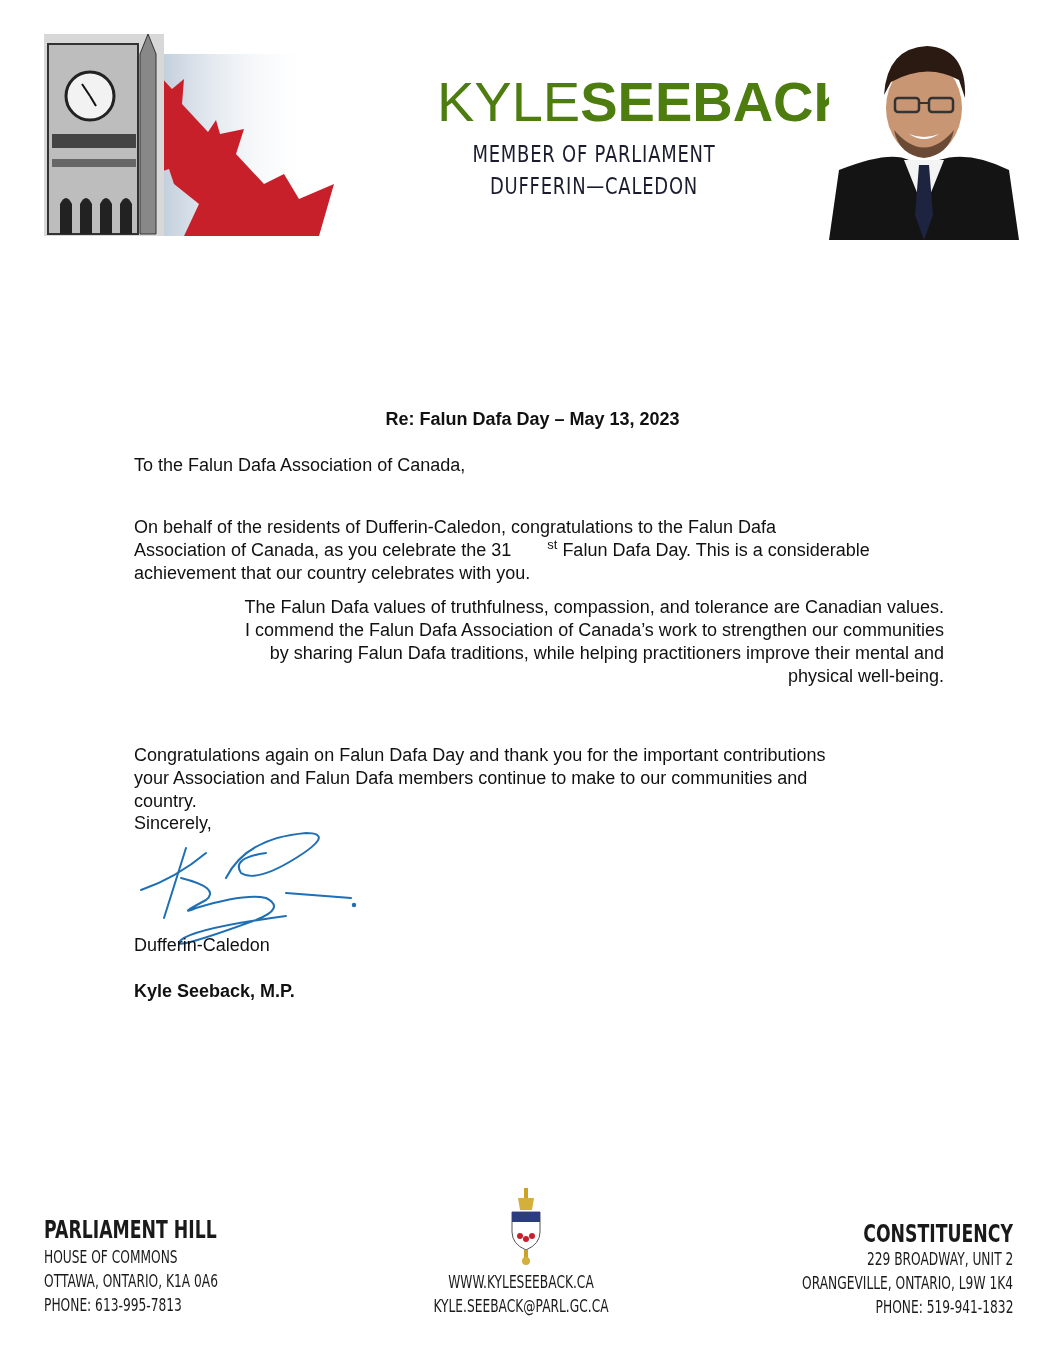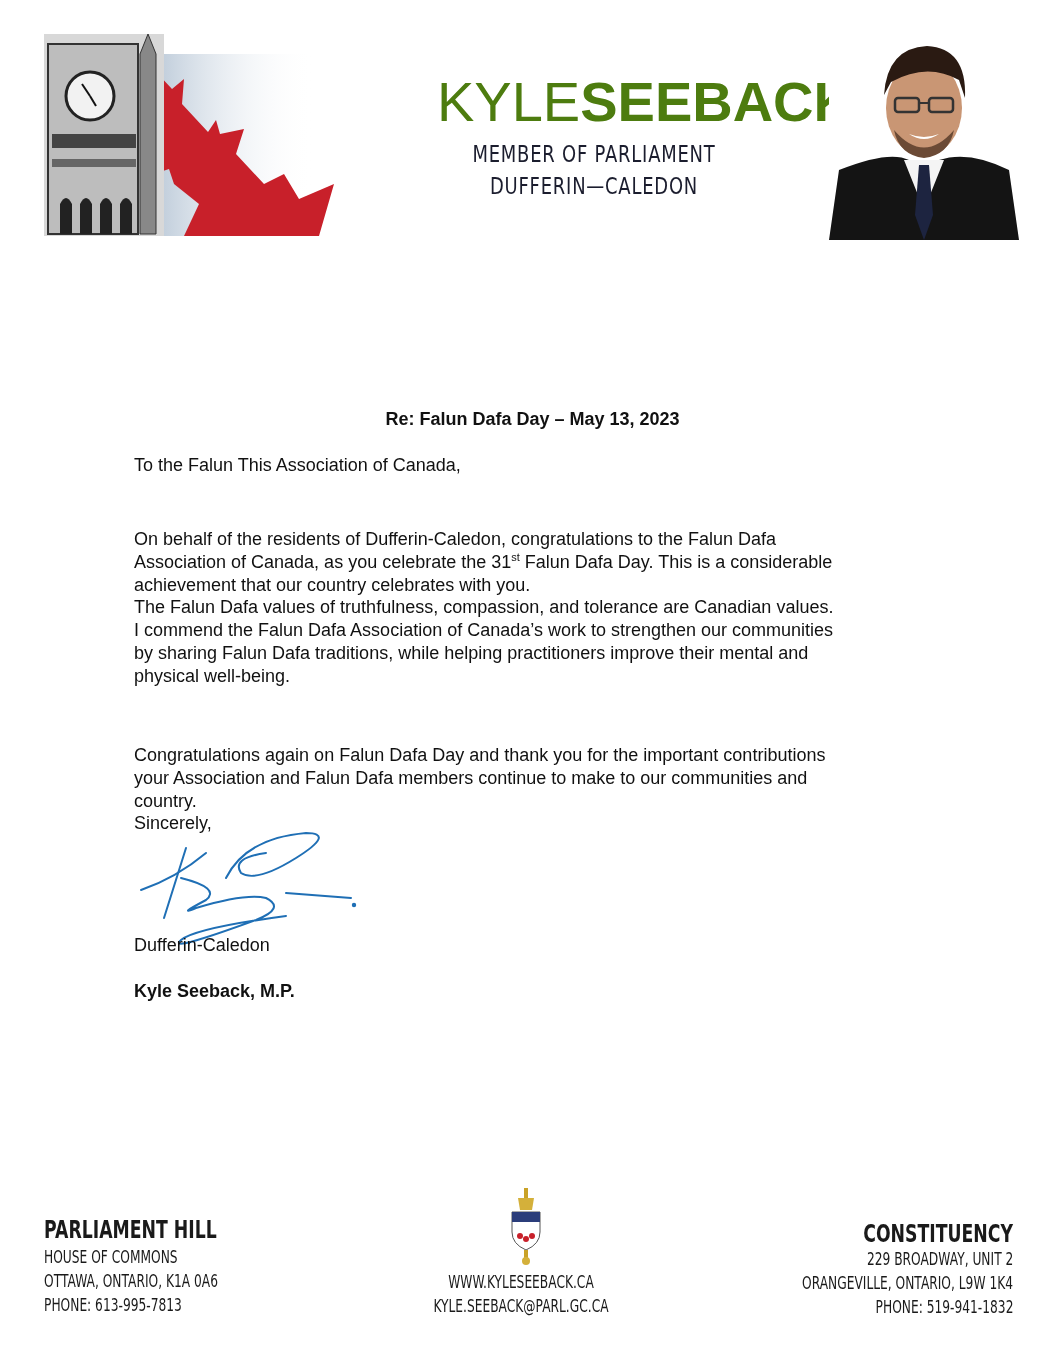--- a/index.html
+++ b/index.html
@@ -17,28 +17,28 @@
   .subtitle { left: 344px; width: 500px; text-align: center; font-family: "DejaVu Sans", sans-serif; font-size: 23px; color: #1b1d2e; transform: scaleX(0.78); transform-origin: center; letter-spacing: 1px; line-height: 1; }
   #member-line { top: 143px; }
   #riding-line { top: 175px; }
 
   #portrait { left: 829px; top: 40px; width: 190px; height: 200px; }
 
   
   #re-line { left: 0; width: 1065px; top: 409px; text-align: center; font-weight: 700; font-size: 18px; }
   .para { left: 134px; width: 810px; font-size: 18px; line-height: 23px; white-space: pre-line; }
   #salutation { top: 454px; }
-  #p1 { top: 528px; }
-  #p2 { top: 596px; }
+  #p1 { top: 516px; }
+  #p2 { top: 596px; text-align: right; }
   #p3 { top: 744px; }
   #closing { top: 804px; margin-top: 8px; }
   #signature { left: 136px; top: 828px; width: 230px; height: 125px; }
   #sig-name { top: 980px; font-weight: bold; }
   #sig-riding { top: 934px; }
-  sup { font-size: 11px; line-height: 0; vertical-align: super; }
+  sup { font-size: 13px; line-height: 0; vertical-align: super; margin-left: 36px; }
 
   
   .foot { font-family: "DejaVu Sans", sans-serif; color: #1a1a1a; transform: scaleX(0.72); line-height: 1; white-space: nowrap; }
   .foot-head { font-weight: 700; font-size: 24px; }
   .foot-line { font-size: 17px; }
   .left { left: 44px; transform-origin: left; }
   .right { right: 30px; transform-origin: right; text-align: right; }
   .center { left: 321px; width: 400px; text-align: center; transform-origin: center; }
   #crest { left: 508px; top: 1188px; width: 36px; height: 78px; }
 </style>
@@ -86,21 +86,21 @@
   <ellipse cx="95" cy="68" rx="38" ry="48" fill="#c99674"></ellipse>
   <path d="M55 55 Q58 8 98 6 Q138 8 136 58 L130 40 Q98 22 62 42 Z" fill="#2a1a12"></path>
   <rect x="66" y="58" width="24" height="14" rx="3" fill="none" stroke="#333" stroke-width="2.5"></rect>
   <rect x="100" y="58" width="24" height="14" rx="3" fill="none" stroke="#333" stroke-width="2.5"></rect>
   <line x1="90" y1="63" x2="100" y2="63" stroke="#333" stroke-width="2"></line>
   <path d="M65 90 Q95 125 125 90 Q120 115 95 118 Q70 115 65 90 Z" fill="#6b4a35"></path>
   <path d="M80 94 Q95 104 110 94 Q95 100 80 94 Z" fill="#ffffff"></path>
 </svg>
 
 <div id="re-line" class="abs">Re: Falun Dafa Day – May 13, 2023</div>
-<div id="salutation" class="abs para">To the Falun This Association of Canada,</div>
+<div id="salutation" class="abs para">To the Falun Dafa Association of Canada,</div>
 <div id="p1" class="abs para"><span>On behalf of the residents of Dufferin-Caledon, congratulations to the Falun Dafa
 Association of Canada, as you celebrate the 31</span><sup>st</sup><span> Falun Dafa Day. This is a considerable
 achievement that our country celebrates with you.</span></div>
 <div id="p2" class="abs para">The Falun Dafa values of truthfulness, compassion, and tolerance are Canadian values.
 I commend the Falun Dafa Association of Canada’s work to strengthen our communities
 by sharing Falun Dafa traditions, while helping practitioners improve their mental and
 physical well-being.</div>
 <div id="p3" class="abs para">Congratulations again on Falun Dafa Day and thank you for the important contributions
 your Association and Falun Dafa members continue to make to our communities and
 country.</div>

